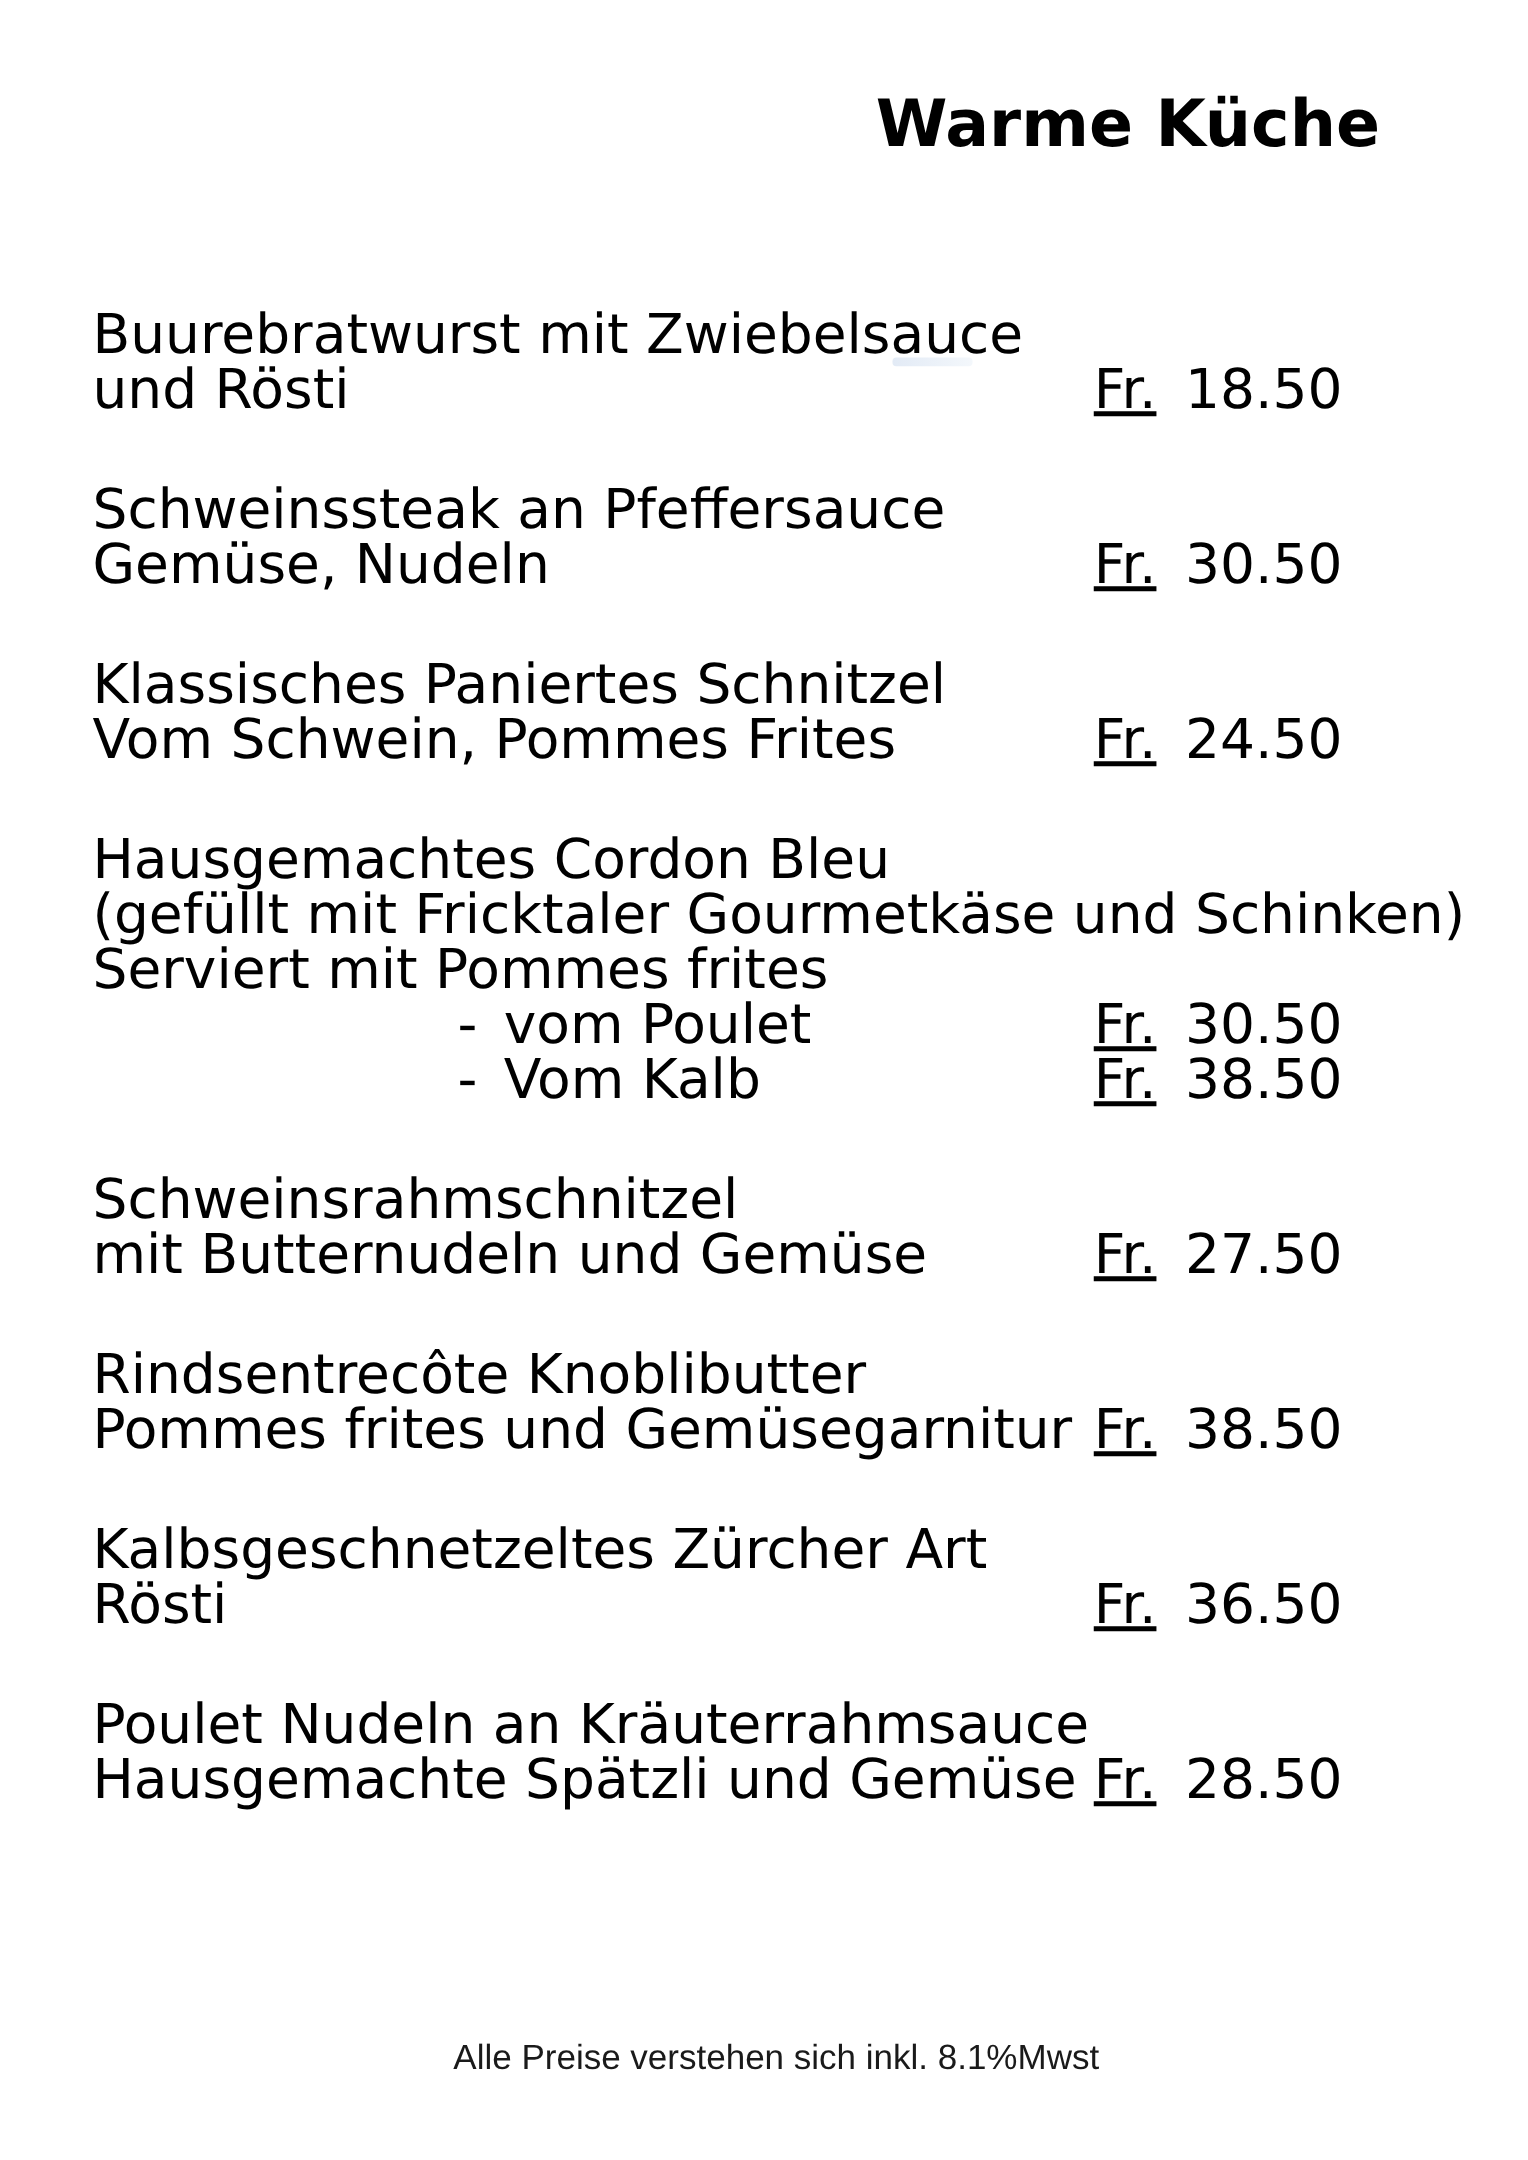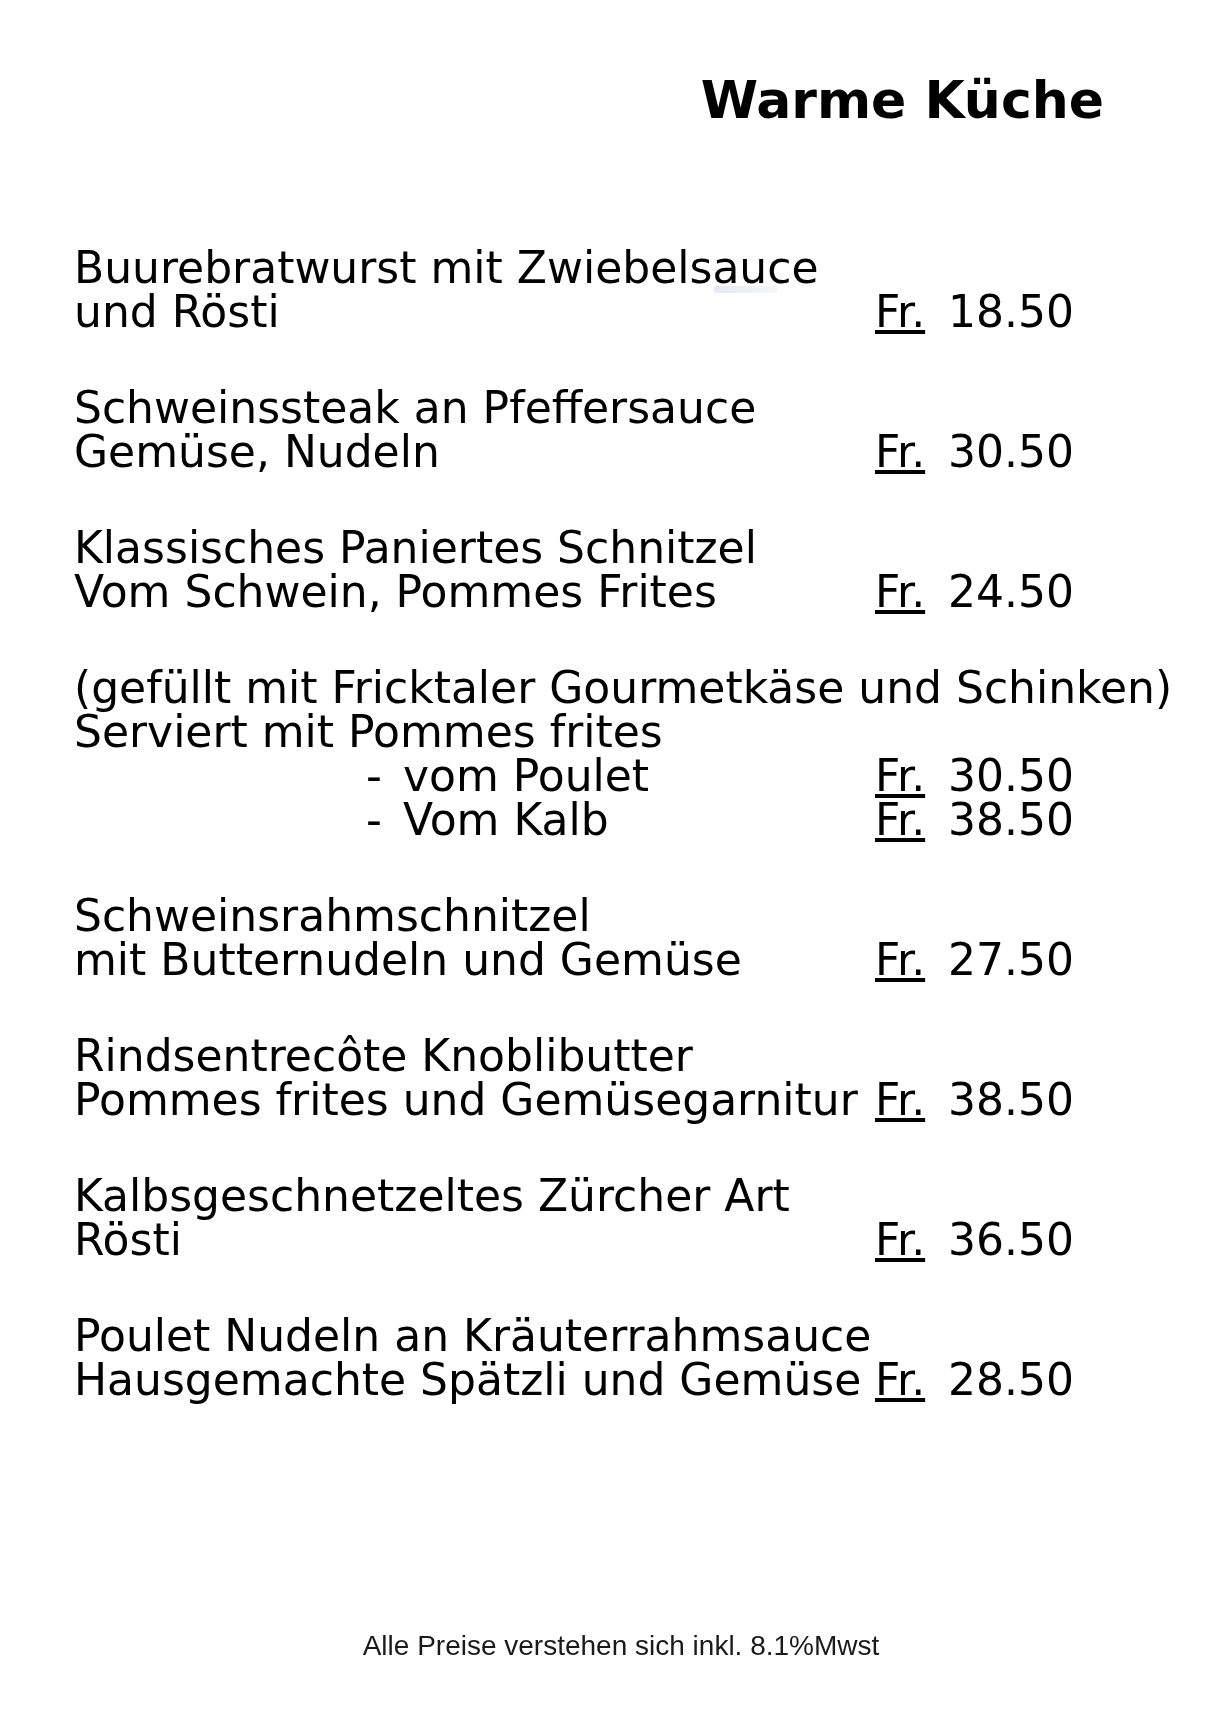--- a/index.html
+++ b/index.html
@@ -95,20 +95,21 @@
           </span></div>
       </div>
       <div class="item">
         <div class="line"><span class="line-text">Klassisches Paniertes Schnitzel</span></div>
         <div class="line"><span class="line-text">Vom Schwein, Pommes Frites</span><span class="price">
             <span class="cur">Fr.</span>
             <span class="amt">24.50</span>
           </span></div>
       </div>
       <div class="item">
+        <div class="line"><span class="line-text">Hausgemachtes Cordon Bleu</span></div>
         <div class="line"><span class="line-text">(gefüllt mit Fricktaler Gourmetkäse und Schinken)</span></div>
         <div class="line"><span class="line-text">Serviert mit Pommes frites</span></div>
         <div class="line option">
           <span class="opt-dash">-</span>
           <span class="opt-label">vom Poulet</span>
           <span class="price">
             <span class="cur">Fr.</span>
             <span class="amt">30.50</span>
           </span>
         </div>

